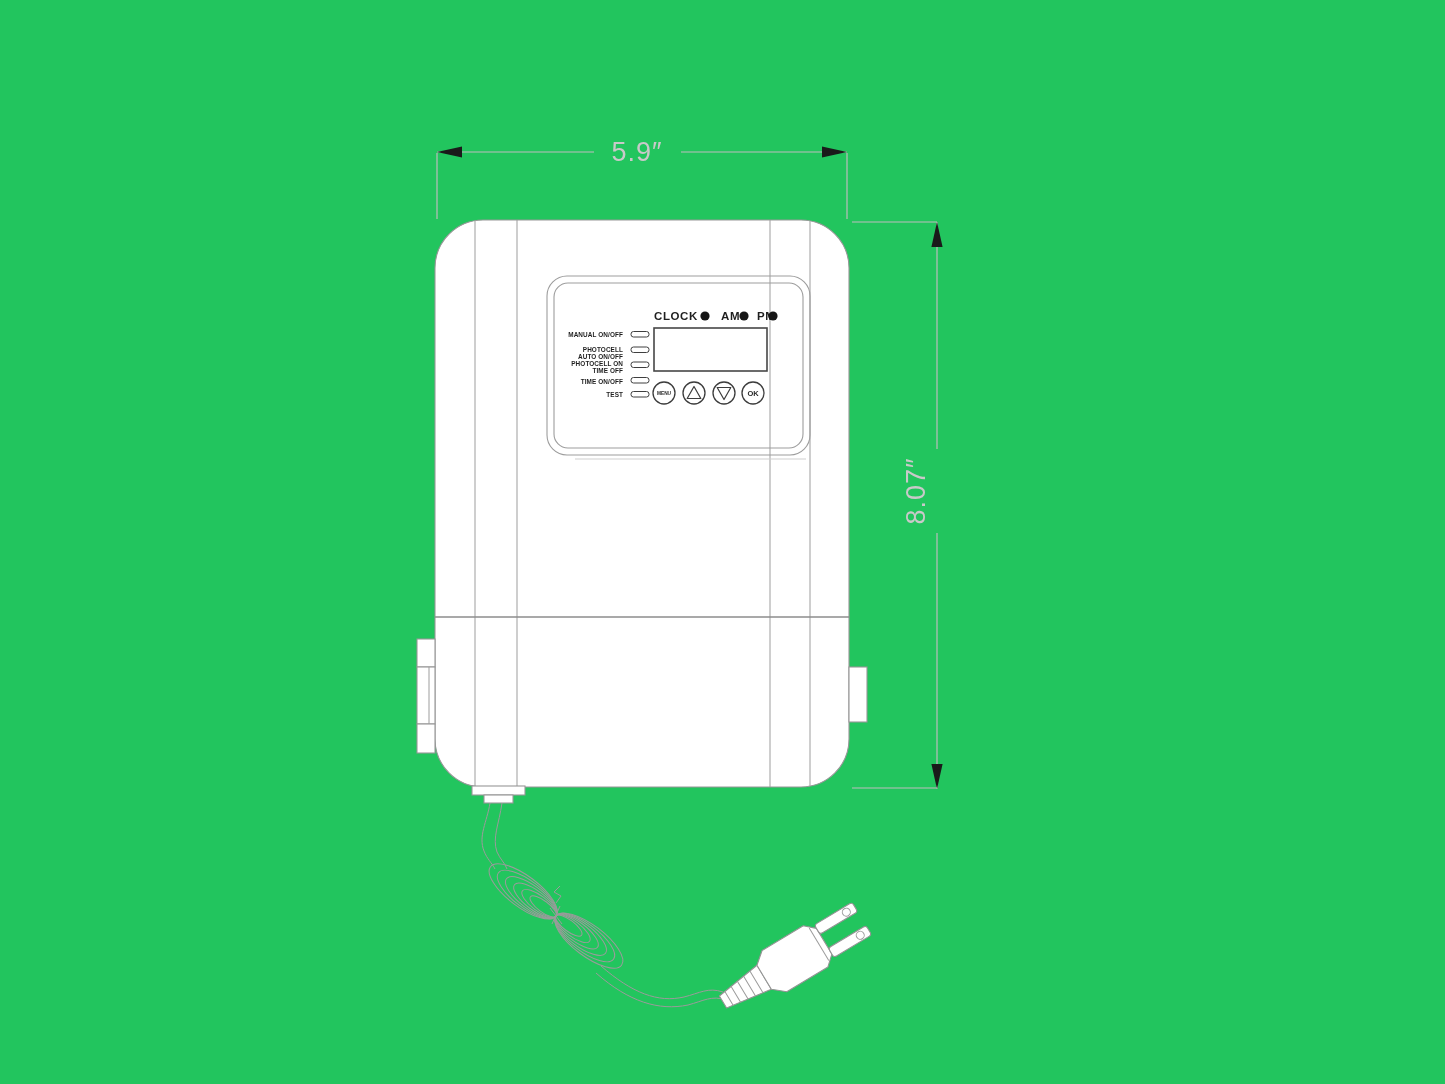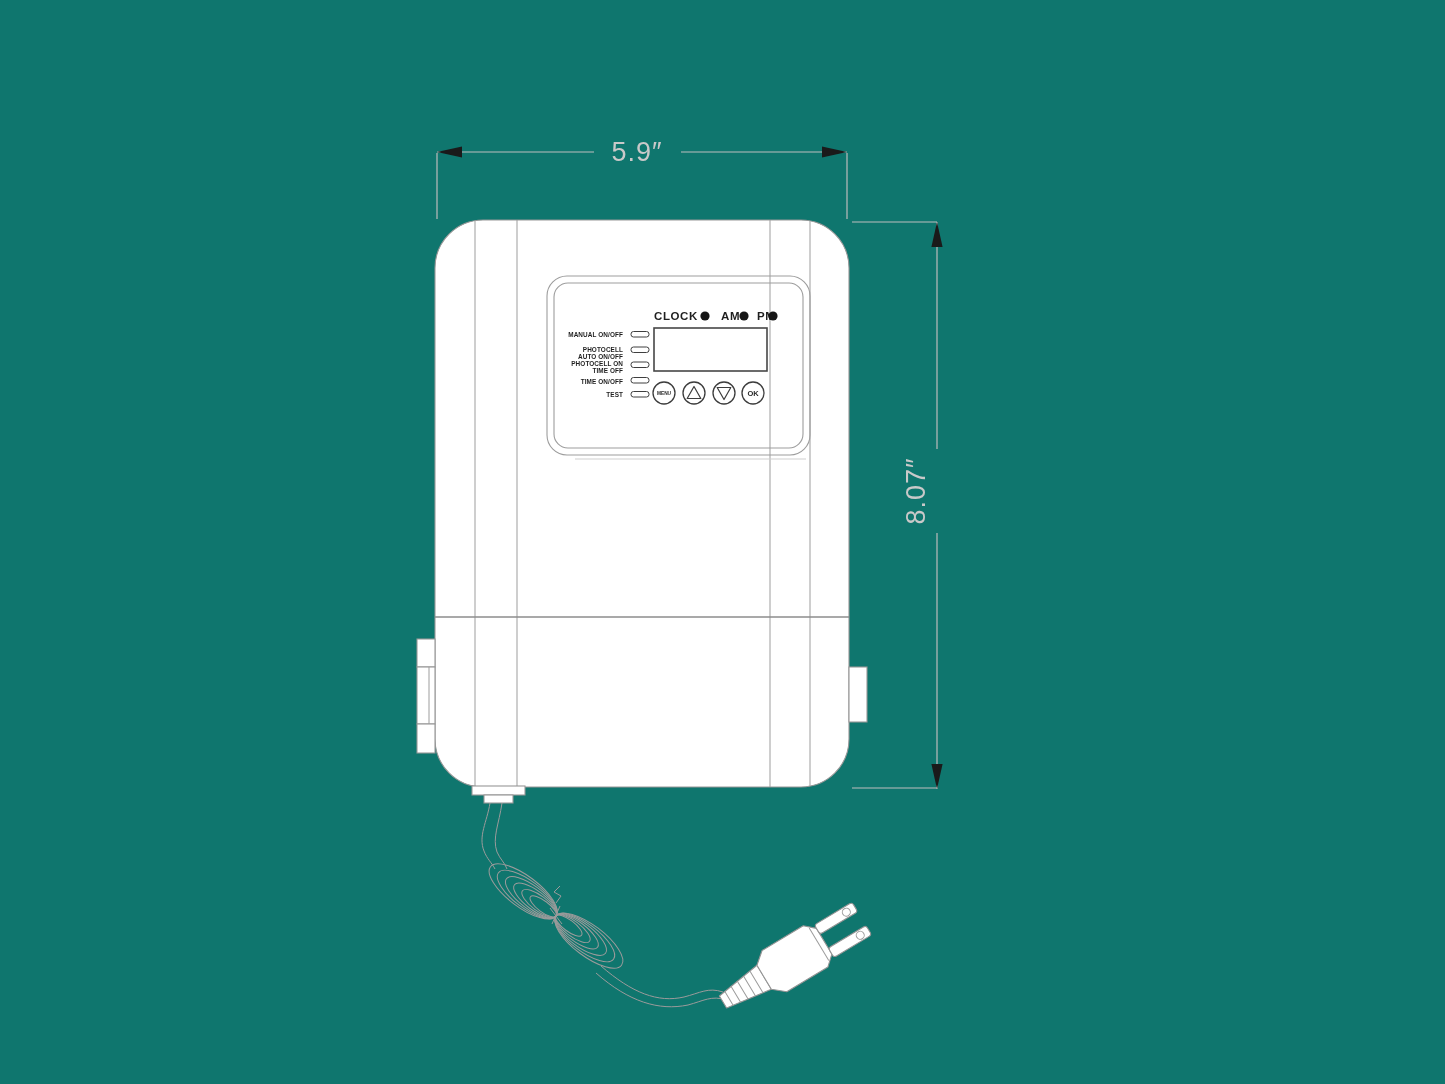--- a/index.html
+++ b/index.html
@@ -8,21 +8,21 @@
     background: #ffffff;
     width: 1445px;
     height: 1084px;
     overflow: hidden;
     font-family: "Liberation Sans", sans-serif;
   }
   #stage {
     position: relative;
     width: 1445px;
     height: 1084px;
-    background: #0f766e;
+    background: #22c55e;
   }
   svg { position: absolute; top: 0; left: 0; }
   .outline-f { fill: #ffffff; stroke: #979797; stroke-width: 1.1; }
   .seam      { fill: none; stroke: #9d9d9d; stroke-width: 1; }
   .split     { fill: none; stroke: #8c8c8c; stroke-width: 1.4; }
   .panelline { fill: none; stroke: #9d9d9d; stroke-width: 1.1; }
   .shadowline{ fill: none; stroke: #cfcfcf; stroke-width: 1; }
 
   .dimline   { fill: none; stroke: #bdbdbd; stroke-width: 1.2; }
   .dimarrow  { fill: #1a1a1a; stroke: none; }

